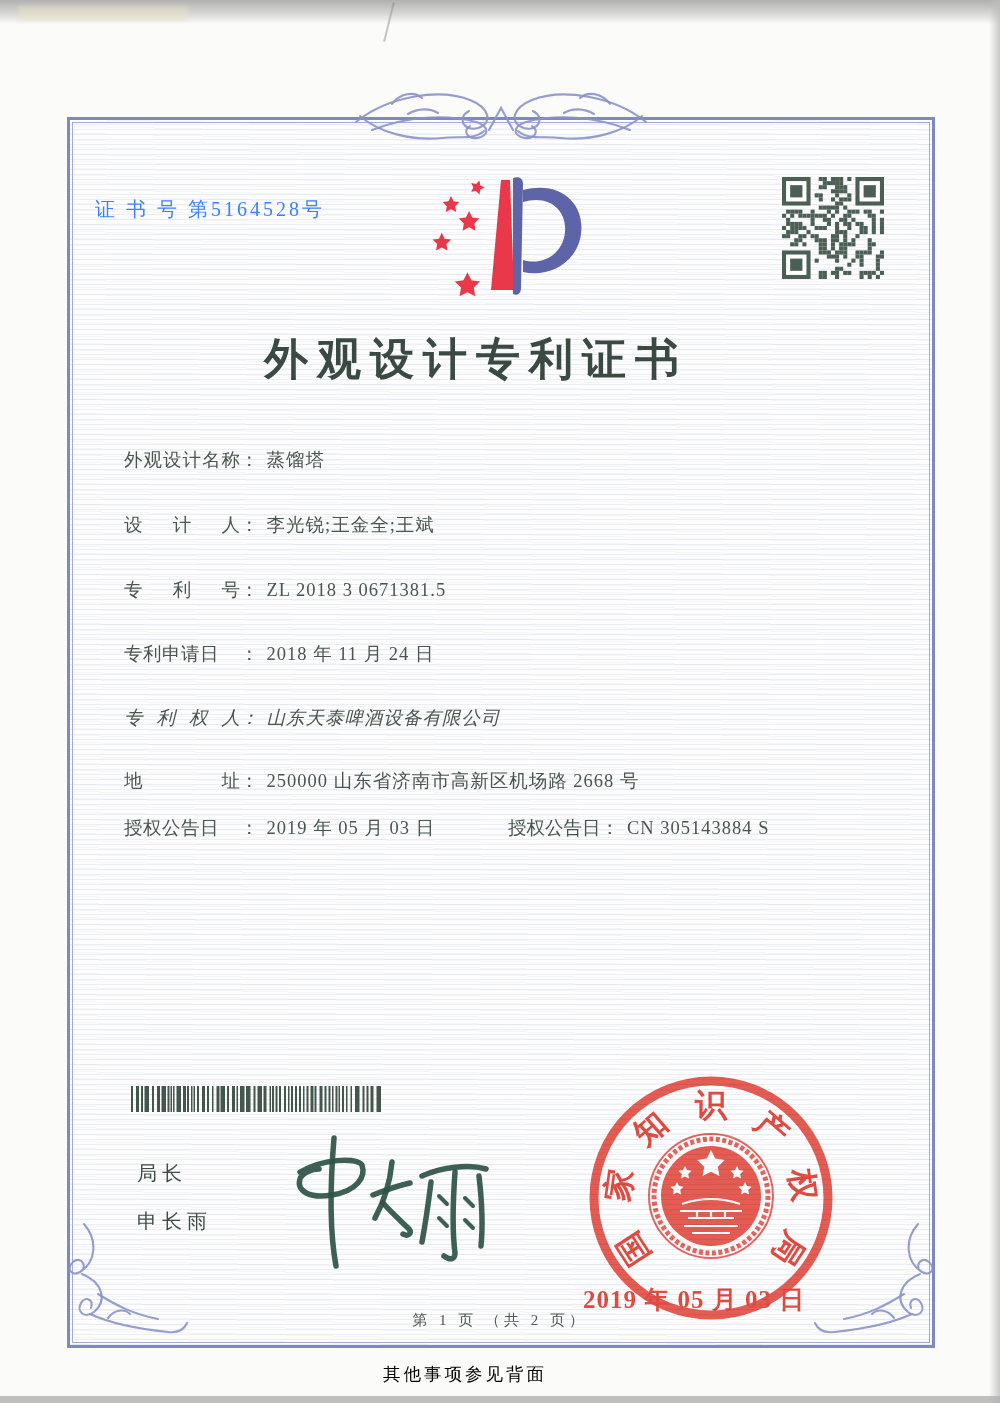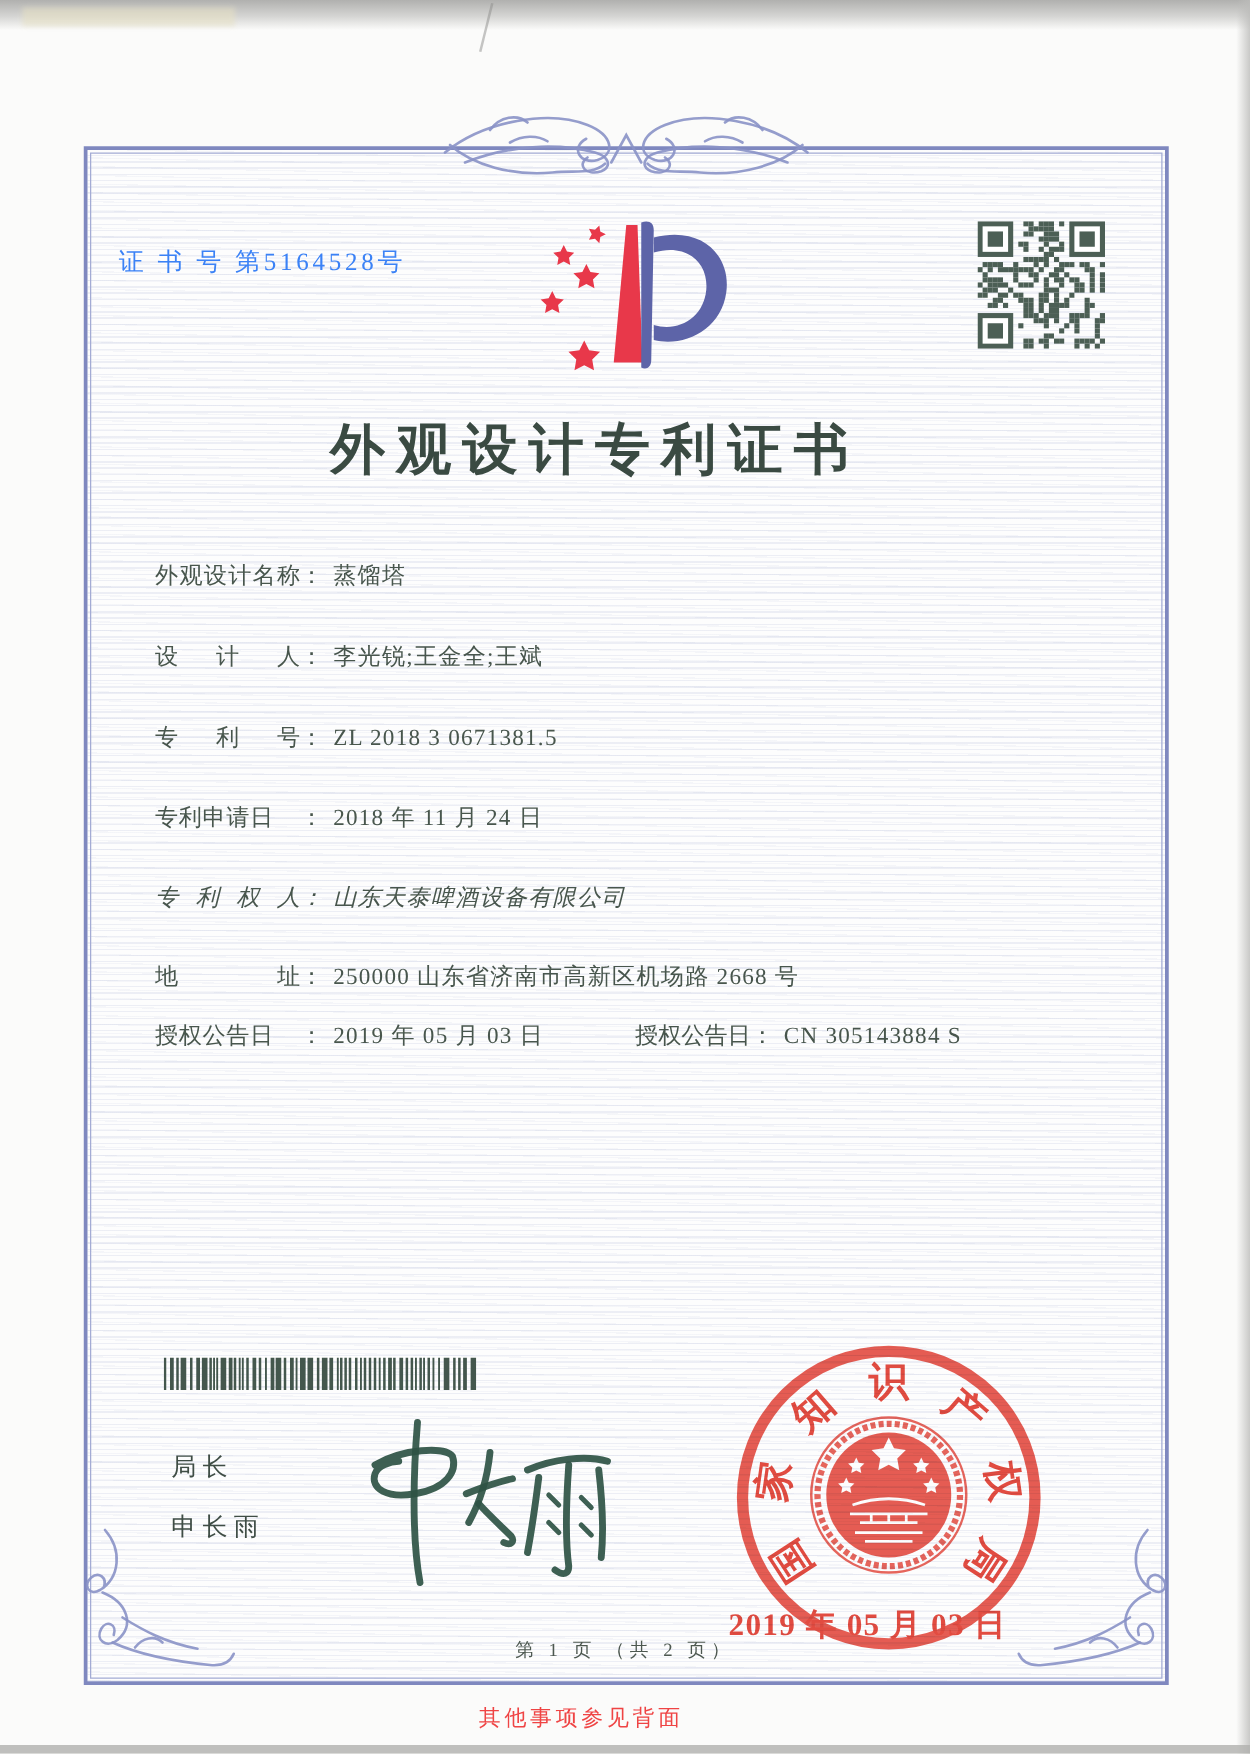--- a/index.html
+++ b/index.html
@@ -59,21 +59,21 @@
   .signature{position:absolute;left:272px;top:1132px;width:235px;height:145px;}
   .signature path{fill:none;stroke:#2e5244;stroke-width:5.5;stroke-linecap:round;stroke-linejoin:round;opacity:.92;}
   .signature .tick{stroke-width:4;}
 
   .seal{position:absolute;left:578px;top:1070px;width:266px;height:266px;mix-blend-mode:multiply;opacity:.92;}
   .seal text{fill:#e23c30;font-family:"Liberation Serif","DejaVu Serif",serif;font-weight:700;}
 
   .page-footer{position:absolute;left:0;width:1000px;top:1311px;text-align:center;
     font-size:15px;letter-spacing:4px;color:#4d5850;}
   .back-note{position:absolute;left:0;width:930px;top:1362px;text-align:center;
-    font-size:17.5px;letter-spacing:3px;color:#ef4444;}
+    font-size:17.5px;letter-spacing:3px;color:#000000;}
 </style>
 </head>
 <body>
 
 <div class="scan-band-top"></div>
 <div class="scan-smudge"></div>
 <div class="scan-slash"></div>
 <div class="scan-band-right"></div>
 <div class="scan-band-bottom"></div>
 

